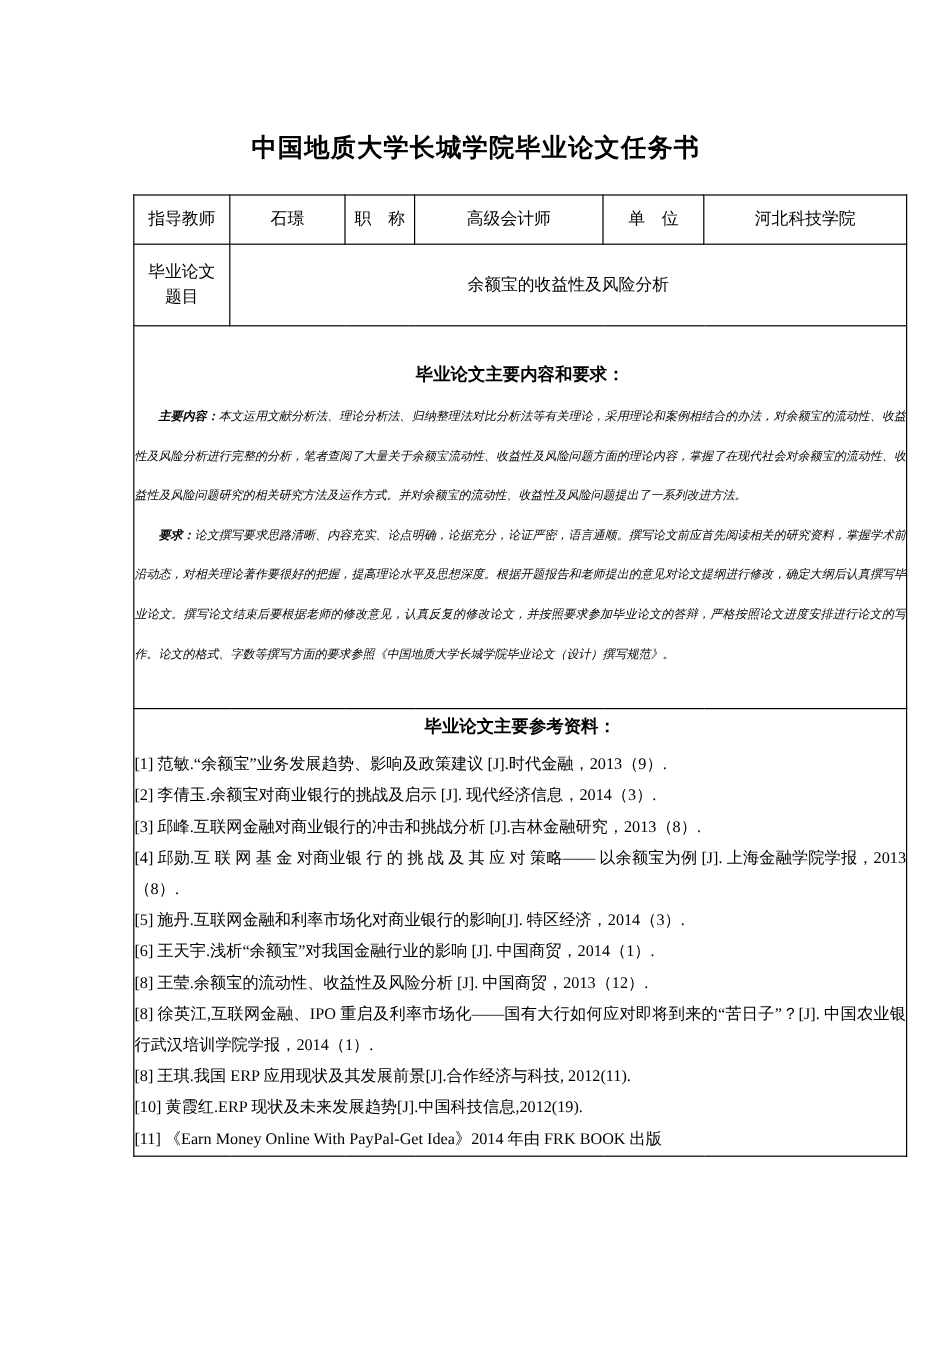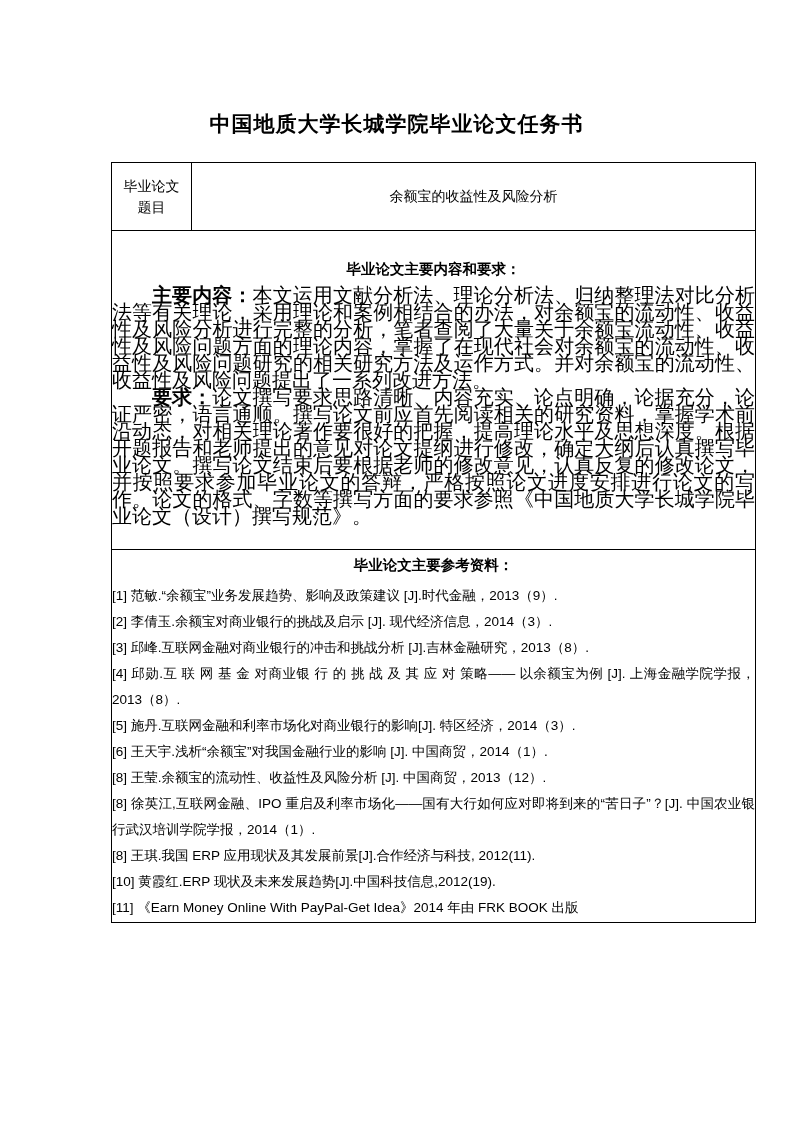--- a/index.html
+++ b/index.html
@@ -55,30 +55,31 @@
     font-family: "Liberation Sans", "DejaVu Sans", sans-serif;
     font-weight: 700;
     font-size: 14.5px;
     line-height: 22px;
     margin: 2px 0 7px 0;
   }
   .para {
     margin: 0;
     text-align: justify;
     text-indent: 2em;
-    font-size: 20px;
-    line-height: 17px;
+    font-size: 10px;
+    line-height: 33px;
+    font-style: italic;
   }
   .para .lead {
     font-family: "Liberation Sans", "DejaVu Sans", sans-serif;
     font-weight: 700;
   }
   .refs-list { margin-top: 4px; }
   .ref-item {
-    font-family: Liberation Sans, sans-serif;
+    font-family: Liberation Serif, serif;
     font-size: 13.5px;
     line-height: 26px;
     text-align: justify;
     margin: 0;
   }
 </style>
 </head>
 <body>
 
 <div class="page">
@@ -90,20 +91,28 @@
       <col style="width:80px">
       <col style="width:96px">
       <col style="width:58px">
       <col style="width:157px">
       <col style="width:84px">
       <col style="width:169px">
     </colgroup>
 
     <tbody>
 
+    <tr class="info-row-2">
+      <td>指导教师</td>
+      <td>石璟</td>
+      <td>职　称</td>
+      <td>高级会计师</td>
+      <td>单　位</td>
+      <td>河北科技学院</td>
+    </tr>
 
     <tr class="topic-row">
       <td class="two-line-label">
         <span>毕业论文</span>
         <span>题目</span>
       </td>
       <td colspan="5">余额宝的收益性及风险分析</td>
     </tr>
 
     <tr>

